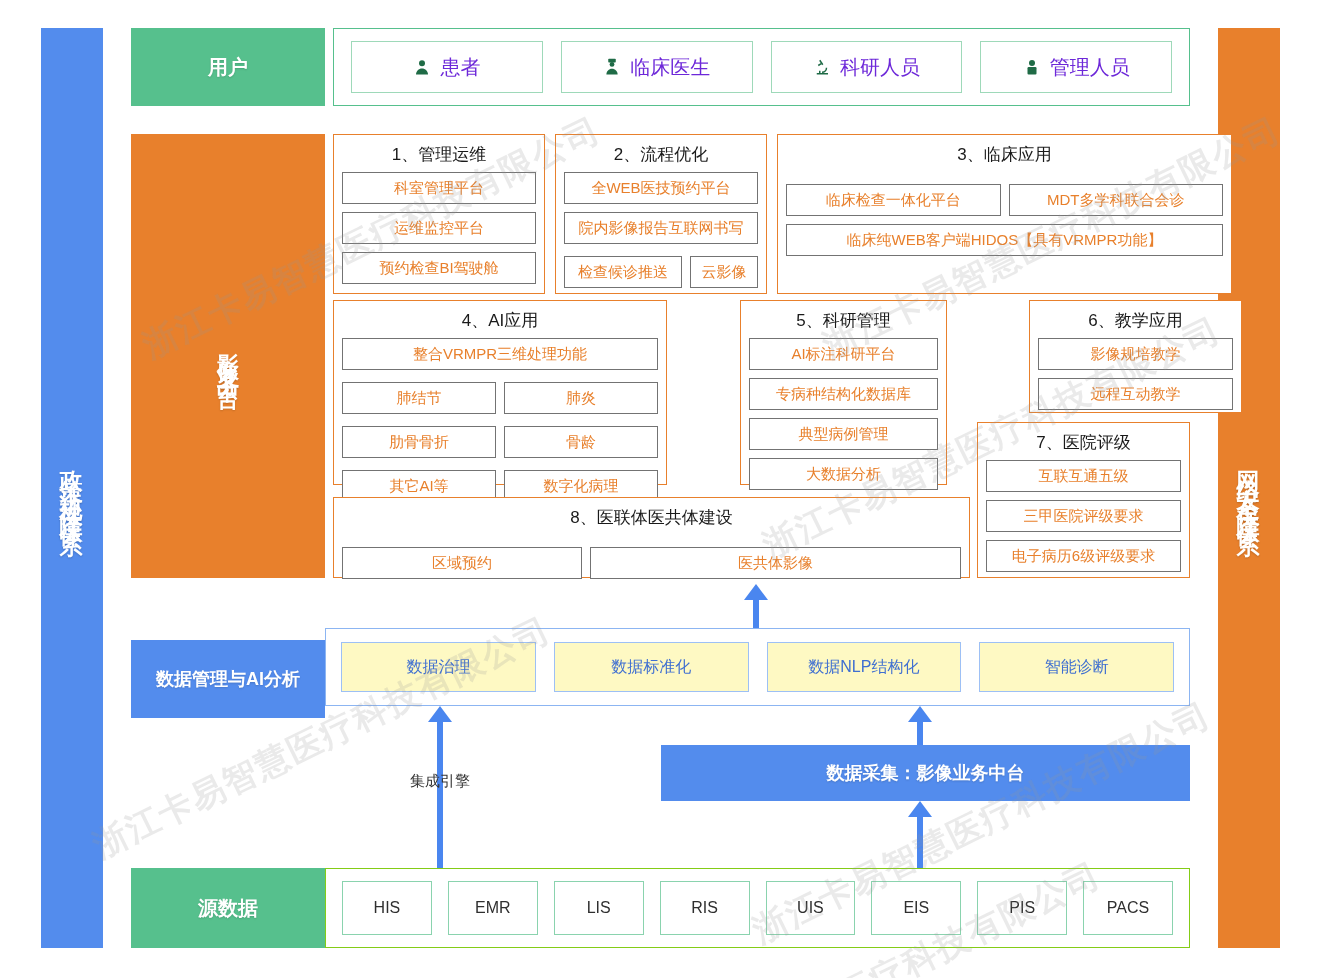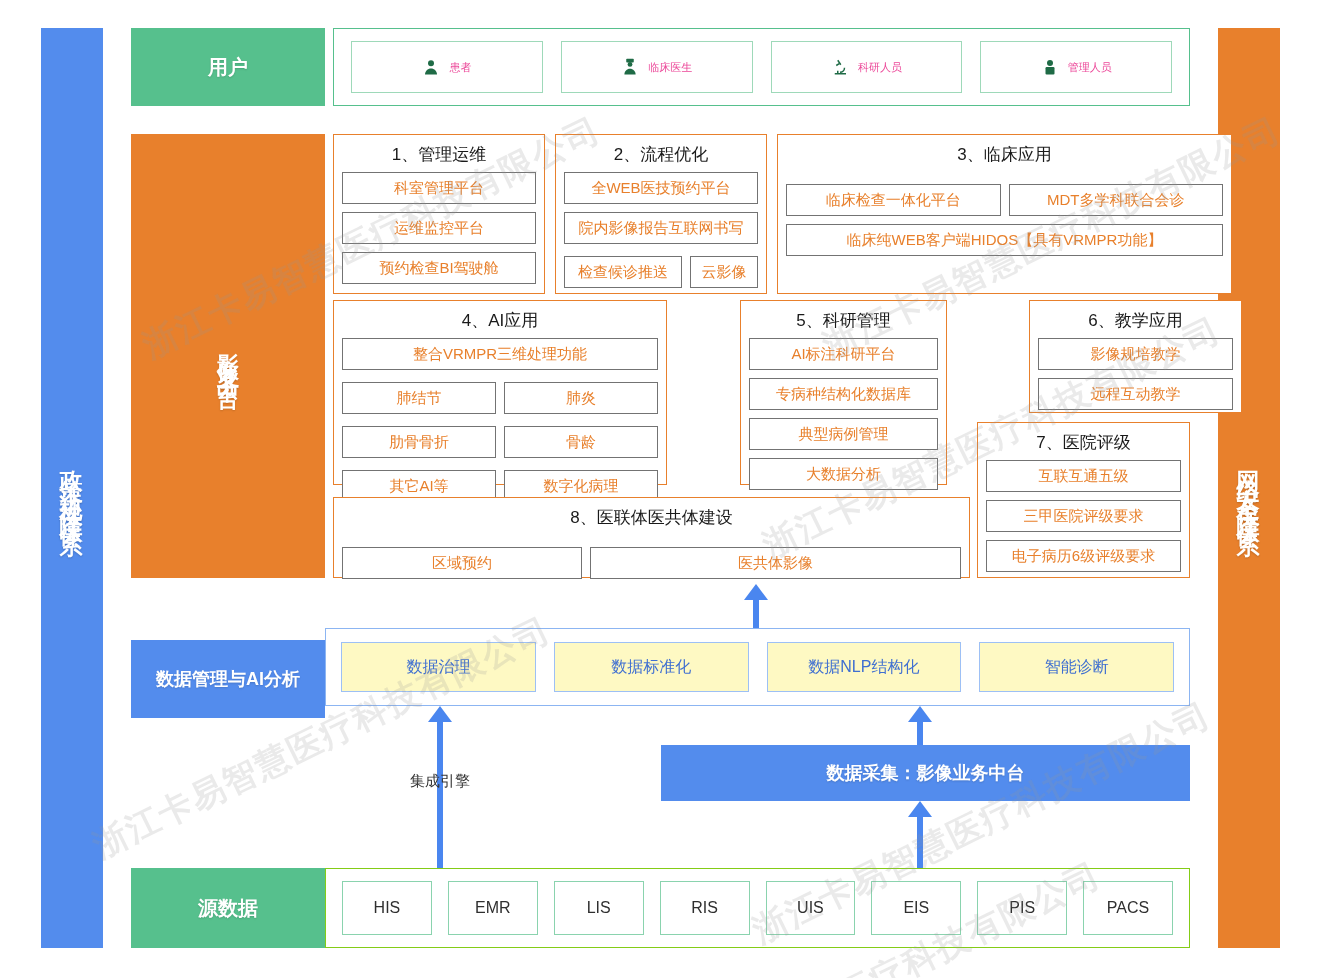--- a/index.html
+++ b/index.html
@@ -29,21 +29,21 @@
   
   #users-band{position:absolute;left:131px;top:28px;width:1059px;height:78px;}
   #users-label{position:absolute;left:0;top:0;width:194px;height:78px;
     background:#56c08d;font-size:20px;}
   #users-boxes{position:absolute;left:202px;top:0;width:857px;height:78px;
     border:1px solid #56c08d;box-sizing:border-box;display:flex;align-items:center;
     justify-content:space-between;padding:0 8px;}
   .user-box{
     flex:1 1 0;margin:0 9px;height:52px;border:1px solid #9ed9b9;
     display:flex;align-items:center;justify-content:center;gap:9px;
-    color:#ec4899;font-size:11px;box-sizing:border-box;background:#fff;
+    color:#6d28d9;font-size:20px;box-sizing:border-box;background:#fff;
   }
   .user-box svg{display:block;}
 
   
   #platform-label{position:absolute;left:131px;top:134px;width:194px;height:444px;
     background:#e8802c;font-size:22px;writing-mode:vertical-rl;letter-spacing:7px;
     display:flex;align-items:center;justify-content:center;color:#fff;font-weight:bold;
     text-shadow:0 1px 2px rgba(0,0,0,.15);}
 
   .panel{position:absolute;border:1px solid #e8802c;box-sizing:border-box;background:#fff;}

